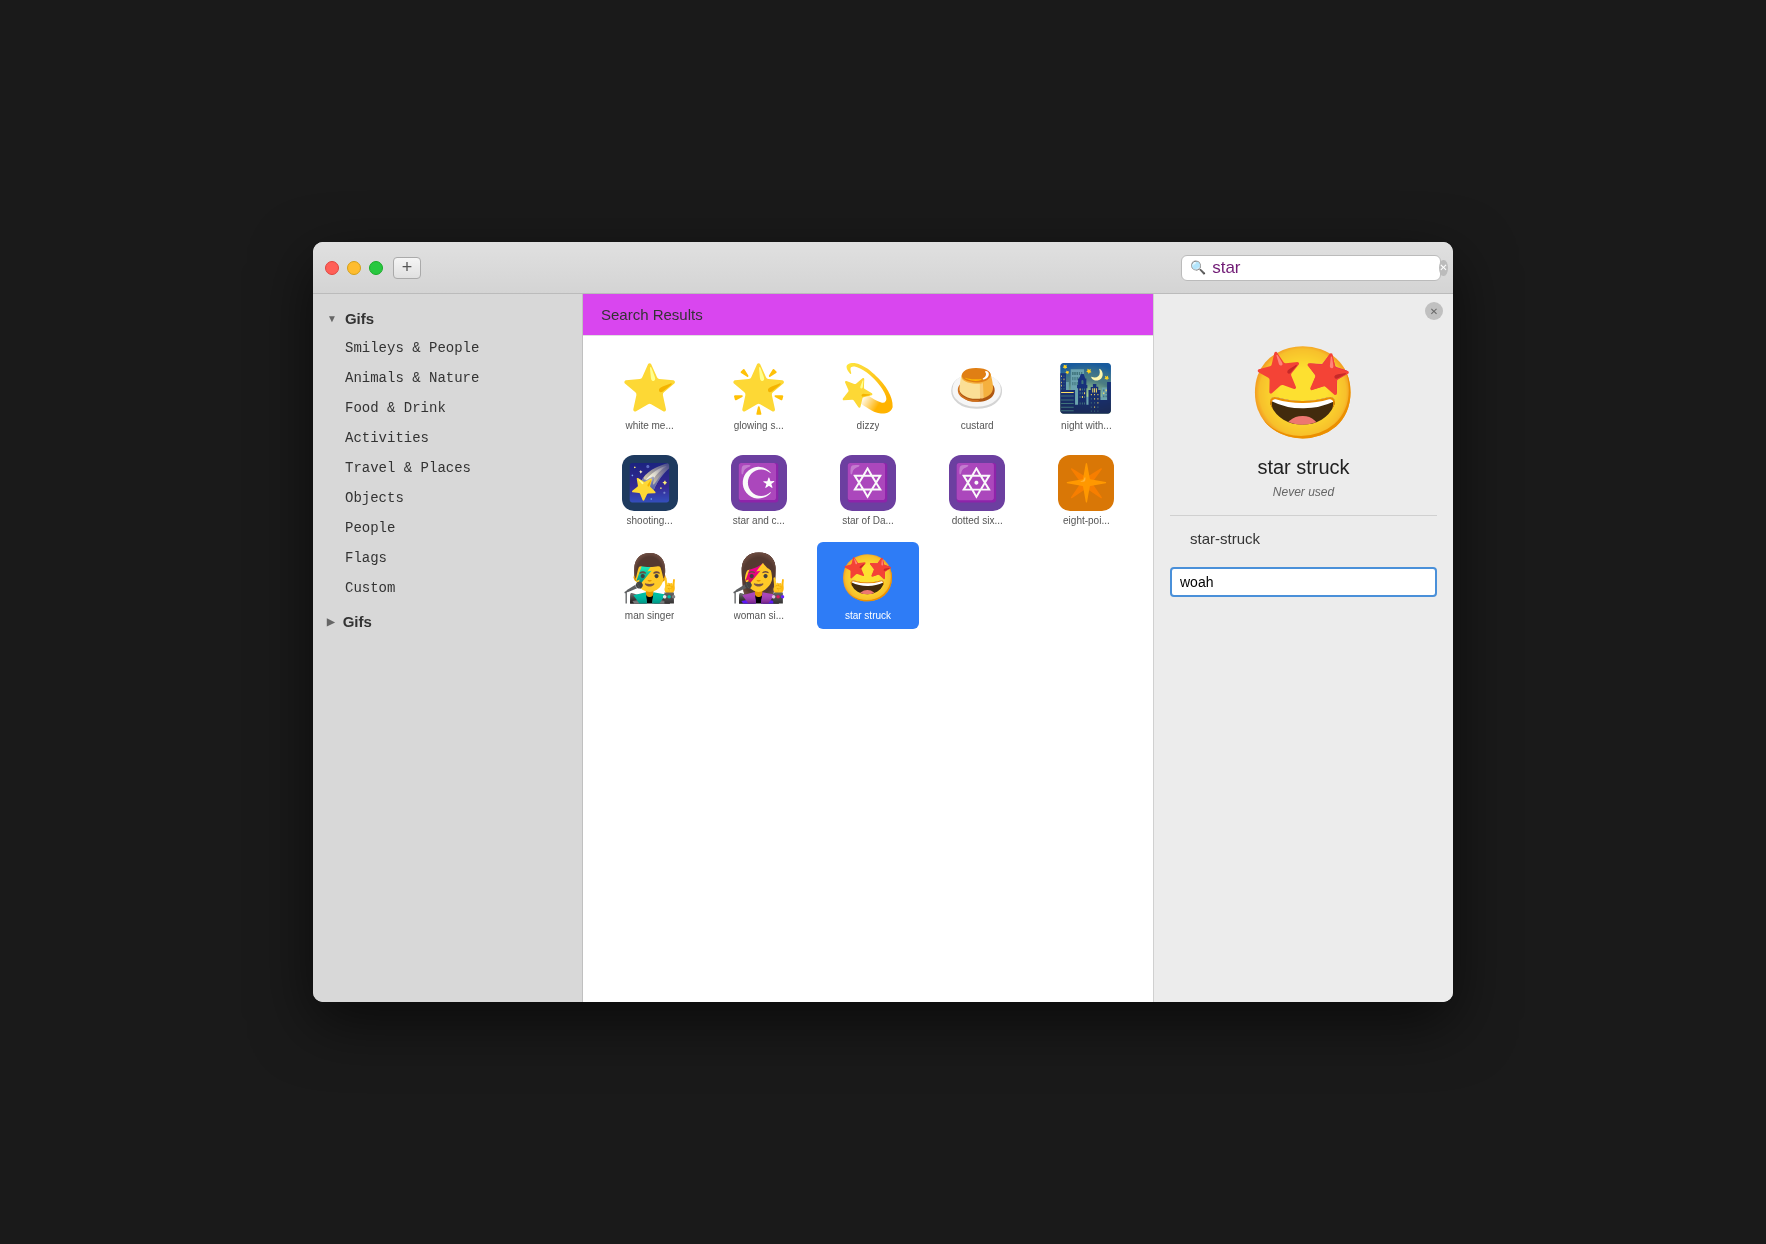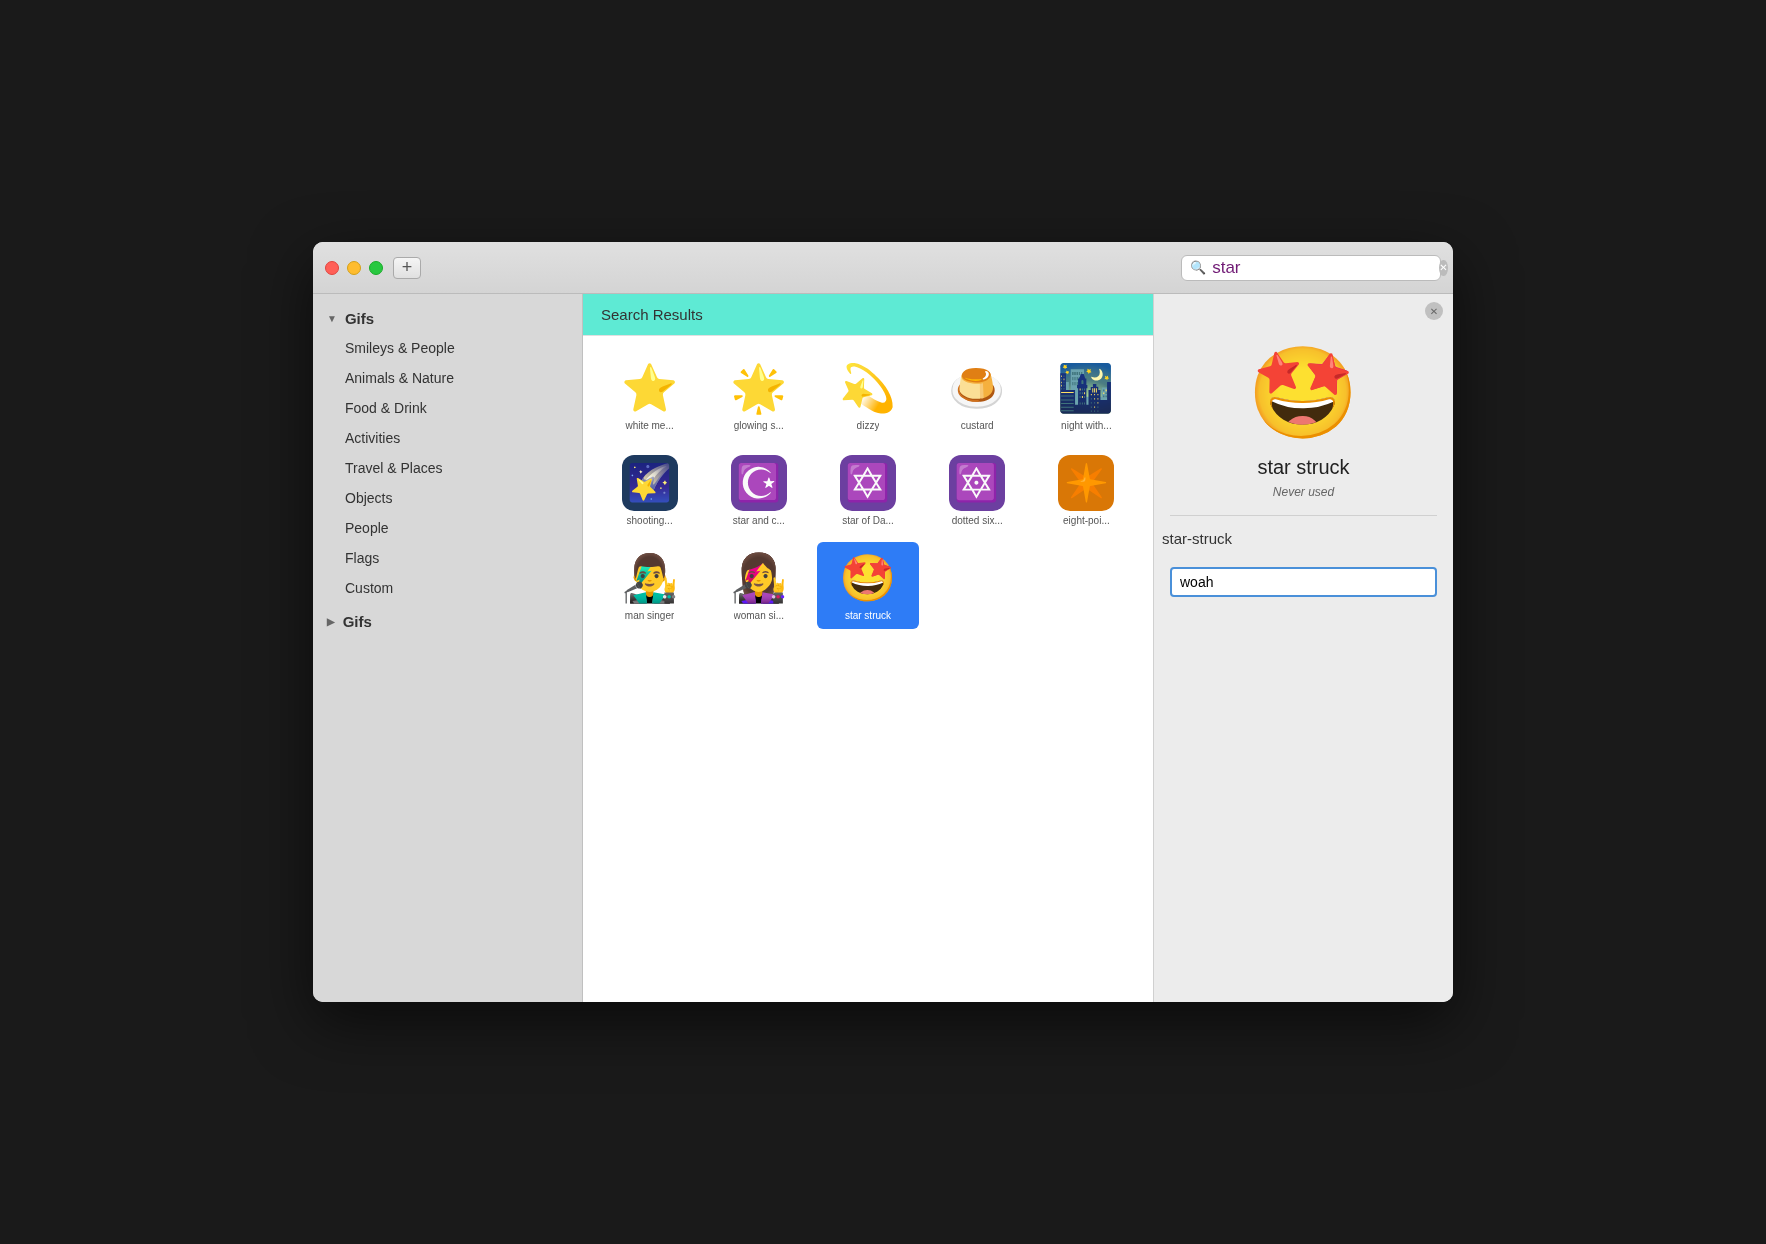--- a/index.html
+++ b/index.html
@@ -127,20 +127,21 @@
       color: #333;
       cursor: pointer;
     }
     .sidebar-header .arrow {
       margin-right: 8px;
       font-size: 10px;
       color: #666;
     }
     .sidebar-items {
       padding-left: 0;
+      font-family: Liberation Mono, monospace;
     }
     .sidebar-item {
       padding: 7px 14px 7px 32px;
       font-size: 14px;
       color: #333;
       cursor: pointer;
     }
     
     .main-content {
       flex: 1;
@@ -148,21 +149,21 @@
       display: flex;
       flex-direction: column;
       overflow: hidden;
     }
     .results-header {
       padding: 12px 18px;
       font-size: 15px;
       font-weight: 500;
       color: #333;
       border-bottom: 1px solid #e0e0e0;
-      background: #5eead4;
+      background: #d946ef;
     }
     .emoji-grid {
       flex: 1;
       padding: 16px;
       display: grid;
       grid-template-columns: repeat(5, 1fr);
       gap: 8px;
       align-content: start;
       overflow-y: auto;
     }
@@ -249,21 +250,21 @@
       font-style: italic;
     }
     .detail-divider {
       height: 1px;
       background: #d0d0d0;
       margin: 0 16px;
     }
     .detail-shortname {
       font-size: 15px;
       color: #333;
-      padding: 14px 8px 8px;
+      padding: 14px 36px 8px;
       font-weight: 500;
     }
     .detail-input-container {
       padding: 0 16px 16px;
     }
     .detail-input {
       width: 100%;
       height: 30px;
       border: 2px solid #4a90d9;
       border-radius: 4px;

